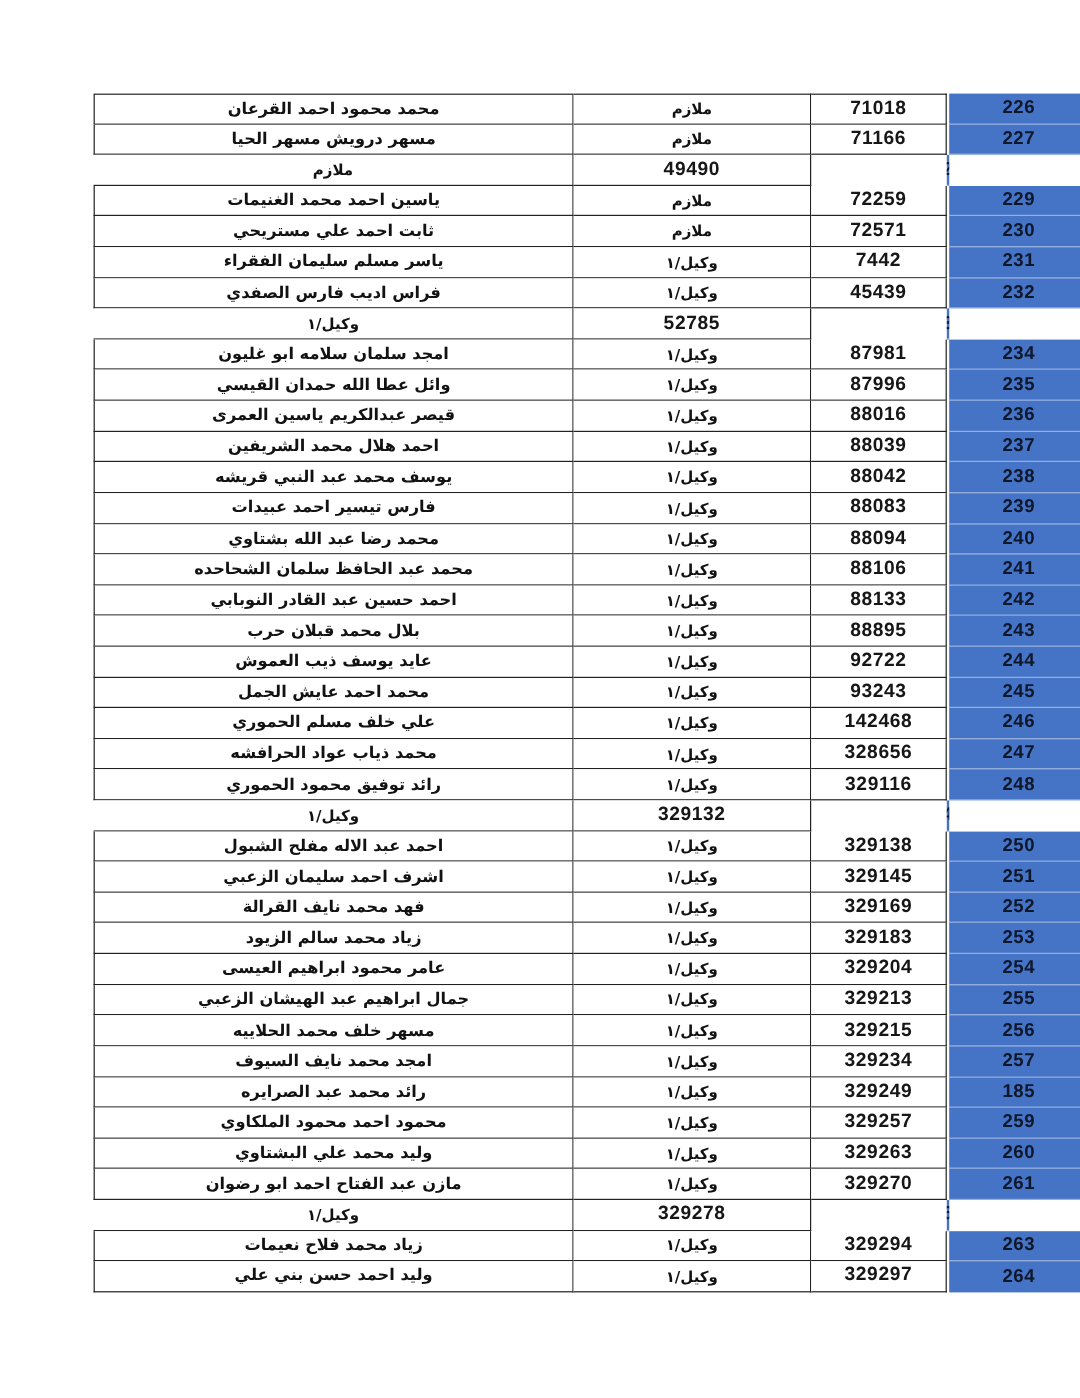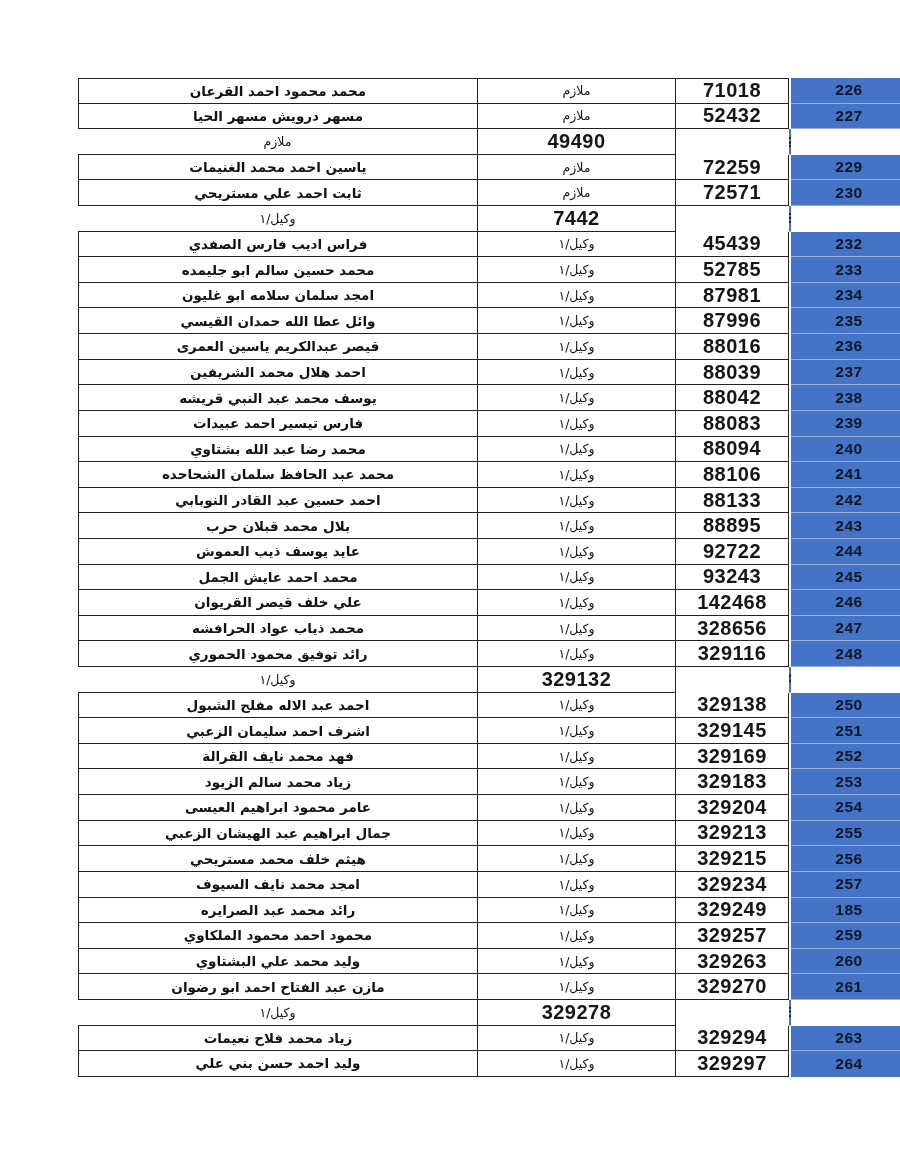--- a/index.html
+++ b/index.html
@@ -37,27 +37,27 @@
     border-bottom:1.5px solid #212121;
   }
   .cell.name { border-left:1.5px solid #212121; }
   .row:first-child .cell.black { border-top:1.5px solid #212121; }
   .gap { background:transparent; }
   .cell.name {
     font-size:13.5px; font-weight:700; color:#121212;
     direction:rtl; padding:0 6px;
   }
   .cell.rank {
-    font-size:12.5px; font-weight:400; color:#121212;
+    font-size:12.5px; font-weight:700; color:#121212;
     direction:rtl;
     text-align:right;
   }
   .cell.num {
     font-family:"Liberation Sans","DejaVu Sans",sans-serif;
-    font-size:20px; font-weight:700; color:#161616;
+    font-size:16px; font-weight:700; color:#161616;
     letter-spacing:0.5px;
     text-align:right;
   }
   .cell.idx {
     background:#4573C5;
     border-bottom:1.5px solid rgba(255,255,255,0.42);
     font-family:"Liberation Sans","DejaVu Sans",sans-serif;
     font-size:15.5px; font-weight:700; color:#0f172a;
     letter-spacing:0.5px;
   }
@@ -72,21 +72,21 @@
     <div class="cell black name">محمد محمود احمد القرعان</div>
     <div class="cell black rank">ملازم</div>
     <div class="cell black num">71018</div>
     <div class="gap"></div>
     <div class="cell idx">226</div>
   </div>
 
   <div class="row">
     <div class="cell black name">مسهر درويش مسهر الحيا</div>
     <div class="cell black rank">ملازم</div>
-    <div class="cell black num">52432</div>
+    <div class="cell black num">71166</div>
     <div class="gap"></div>
     <div class="cell idx">227</div>
   </div>
 
   <div class="row">
     <div class="cell black rank">ملازم</div>
     <div class="cell black num">49490</div>
     <div class="gap"></div>
     <div class="cell idx">228</div>
   </div>
@@ -101,36 +101,36 @@
 
   <div class="row">
     <div class="cell black name">ثابت احمد علي مستريحي</div>
     <div class="cell black rank">ملازم</div>
     <div class="cell black num">72571</div>
     <div class="gap"></div>
     <div class="cell idx">230</div>
   </div>
 
   <div class="row">
+    <div class="cell black name">ياسر مسلم سليمان الفقراء</div>
     <div class="cell black rank">وكيل/١</div>
     <div class="cell black num">7442</div>
     <div class="gap"></div>
     <div class="cell idx">231</div>
   </div>
 
   <div class="row">
     <div class="cell black name">فراس اديب فارس الصفدي</div>
     <div class="cell black rank">وكيل/١</div>
     <div class="cell black num">45439</div>
     <div class="gap"></div>
     <div class="cell idx">232</div>
   </div>
 
   <div class="row">
-    <div class="cell black name">محمد حسين سالم ابو جليمده</div>
     <div class="cell black rank">وكيل/١</div>
     <div class="cell black num">52785</div>
     <div class="gap"></div>
     <div class="cell idx">233</div>
   </div>
 
   <div class="row">
     <div class="cell black name">امجد سلمان سلامه ابو غليون</div>
     <div class="cell black rank">وكيل/١</div>
     <div class="cell black num">87981</div>
@@ -220,21 +220,21 @@
 
   <div class="row">
     <div class="cell black name">محمد احمد عايش الجمل</div>
     <div class="cell black rank">وكيل/١</div>
     <div class="cell black num">93243</div>
     <div class="gap"></div>
     <div class="cell idx">245</div>
   </div>
 
   <div class="row">
-    <div class="cell black name">علي خلف قيصر القريوان</div>
+    <div class="cell black name">علي خلف مسلم الحموري</div>
     <div class="cell black rank">وكيل/١</div>
     <div class="cell black num">142468</div>
     <div class="gap"></div>
     <div class="cell idx">246</div>
   </div>
 
   <div class="row">
     <div class="cell black name">محمد ذياب عواد الحرافشه</div>
     <div class="cell black rank">وكيل/١</div>
     <div class="cell black num">328656</div>
@@ -299,21 +299,21 @@
 
   <div class="row">
     <div class="cell black name">جمال ابراهيم عبد الهيشان الزعبي</div>
     <div class="cell black rank">وكيل/١</div>
     <div class="cell black num">329213</div>
     <div class="gap"></div>
     <div class="cell idx">255</div>
   </div>
 
   <div class="row">
-    <div class="cell black name">هيثم خلف محمد مستريحي</div>
+    <div class="cell black name">مسهر خلف محمد الحلاييه</div>
     <div class="cell black rank">وكيل/١</div>
     <div class="cell black num">329215</div>
     <div class="gap"></div>
     <div class="cell idx">256</div>
   </div>
 
   <div class="row">
     <div class="cell black name">امجد محمد نايف السيوف</div>
     <div class="cell black rank">وكيل/١</div>
     <div class="cell black num">329234</div>

